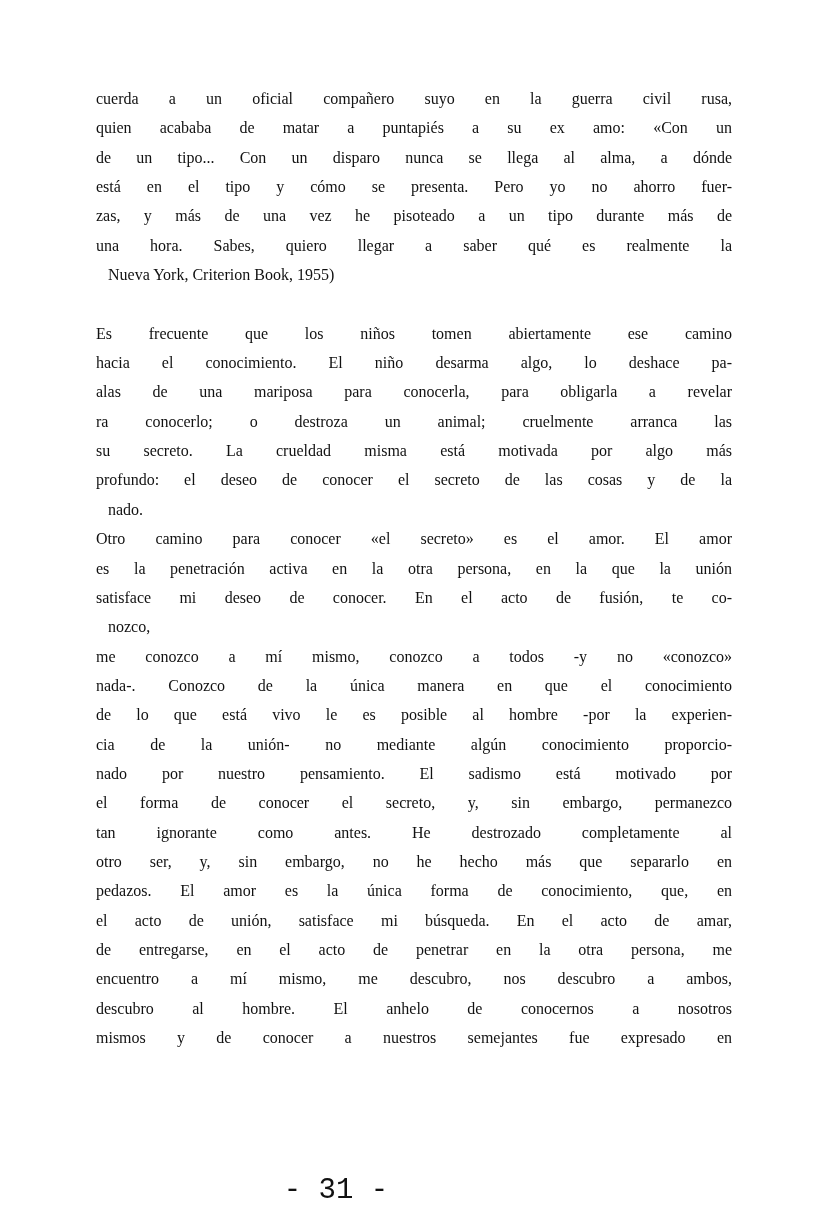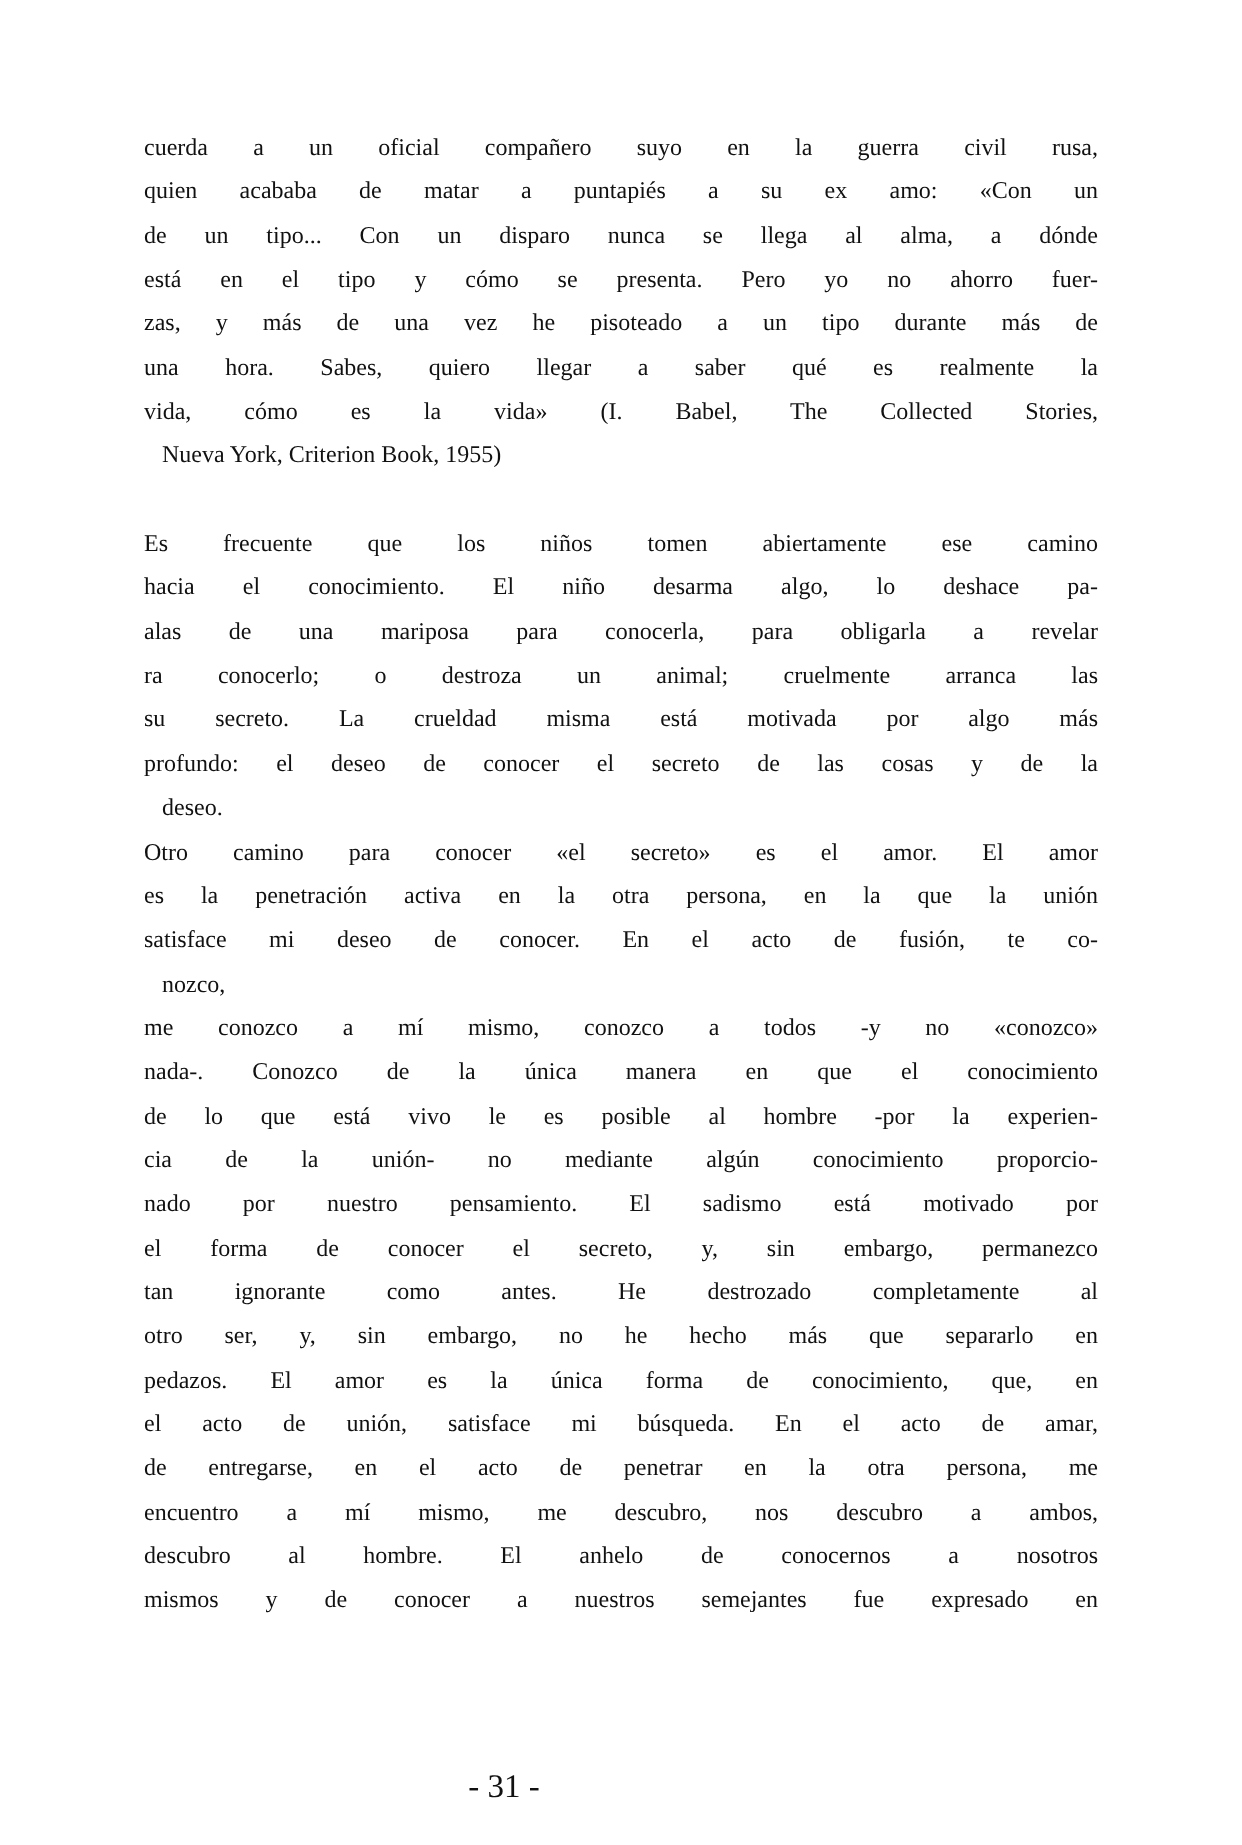--- a/index.html
+++ b/index.html
@@ -38,52 +38,51 @@
     .gap {
       display: block;
       height: 29.35px;
     }
     .page-number {
       position: absolute;
       left: 0;
       width: 672px;
       top: 1176px;
       text-align: center;
-      font-size: 22px;
+      font-size: 29px;
       line-height: 30px;
-      font-family: Liberation Serif, serif;
+      font-family: Liberation Mono, monospace;
       color: #111111;
     }
   </style>
 </head>
 <body>
 
 <div class="page">
 
   <div>
     <span class="line">cuerda a un oficial compañero suyo en la guerra civil rusa,</span>
     <span class="line">quien acababa de matar a puntapiés a su ex amo: «Con un</span>
     <span class="line">de un tipo... Con un disparo nunca se llega al alma, a dónde</span>
     <span class="line">está en el tipo y cómo se presenta. Pero yo no ahorro fuer-</span>
     <span class="line">zas, y más de una vez he pisoteado a un tipo durante más de</span>
     <span class="line">una hora. Sabes, quiero llegar a saber qué es realmente la</span>
-    <span class="line">vida, cómo es la vida» (I. Babel, The Collected Stories,</span>
     <span class="line last">Nueva York, Criterion Book, 1955)</span>
   </div>
 
   <span class="gap"></span>
 
   <div>
     <span class="line">Es frecuente que los niños tomen abiertamente ese camino</span>
     <span class="line">hacia el conocimiento. El niño desarma algo, lo deshace pa-</span>
     <span class="line">alas de una mariposa para conocerla, para obligarla a revelar</span>
     <span class="line">ra conocerlo; o destroza un animal; cruelmente arranca las</span>
     <span class="line">su secreto. La crueldad misma está motivada por algo más</span>
     <span class="line">profundo: el deseo de conocer el secreto de las cosas y de la</span>
-    <span class="line last">deseo.</span>
+    <span class="line last">nado.</span>
   </div>
 
   <div>
     <span class="line">Otro camino para conocer «el secreto» es el amor. El amor</span>
     <span class="line">es la penetración activa en la otra persona, en la que la unión</span>
     <span class="line">satisface mi deseo de conocer. En el acto de fusión, te co-</span>
     <span class="line last">nozco,</span>
   </div>
 
   <div>

